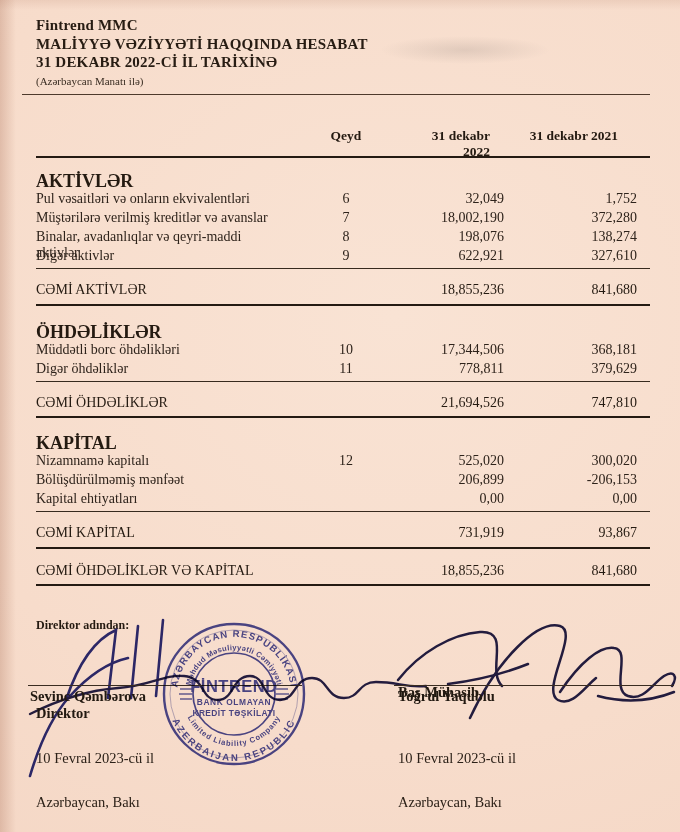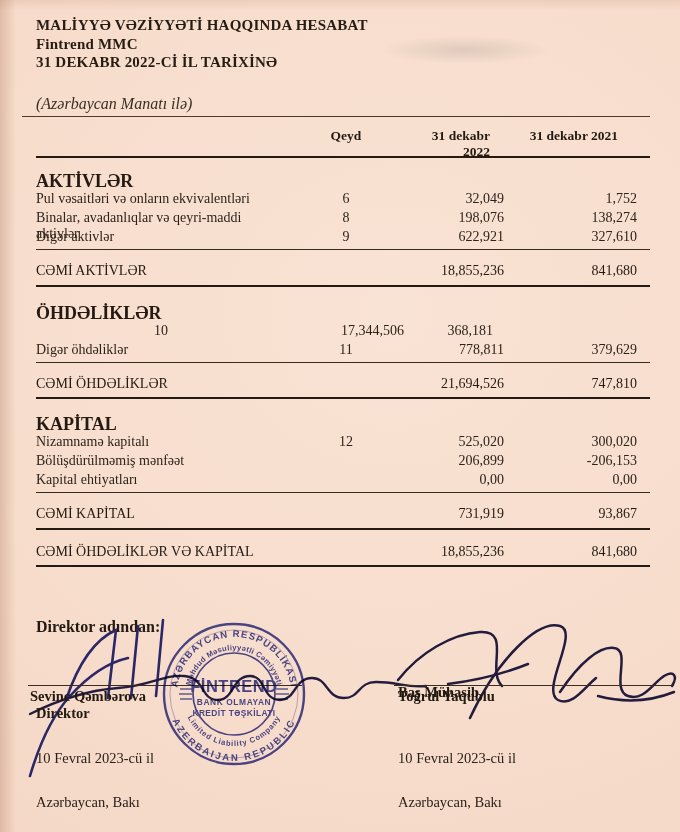--- a/index.html
+++ b/index.html
@@ -12,39 +12,39 @@
   .edge-shade{position:absolute;left:0;top:0;bottom:0;width:16px;
     background:linear-gradient(90deg, rgba(170,112,88,.30), rgba(170,112,88,0));}
   .top-shade{position:absolute;left:0;top:0;right:0;height:10px;
     background:linear-gradient(180deg, rgba(170,112,88,.14), rgba(170,112,88,0));}
   .smudge{position:absolute;left:380px;top:36px;width:170px;height:28px;border-radius:50%;
     background:radial-gradient(closest-side, rgba(110,100,96,.17), rgba(110,100,96,0));}
 
   .bold{font-weight:bold;}
   header{position:absolute;left:36px;top:16px;width:614px;}
   .h-line{font-weight:bold;font-size:15px;line-height:18.5px;letter-spacing:.2px;color:#271c13;}
-  .currency-note{font-style:italic;font-size:16px;line-height:19px;color:#3a2d22;margin-top:22px;}
+  .currency-note{font-size:11px;line-height:19px;color:#3a2d22;}
   .header-rule{margin-left:-14px;width:628px;border-bottom:1.6px solid #4e3a2c;margin-top:3px;}
 
   .table{position:absolute;left:36px;top:128px;width:614px;font-size:14px;}
   .row{display:grid;grid-template-columns:250px 120px 100px 144px;align-items:baseline;height:19px;}
   .thead{height:24px;font-size:13.5px;color:#241a11;}
   .note-c{text-align:center;}
   .num{text-align:right;padding-right:2px;}
   .num2{text-align:right;padding-right:13px;}
   .h2022{text-align:right;padding-right:16px;}
   .h2021{text-align:right;padding-right:32px;}
   .rule-thick{border-bottom:2.6px solid #241a12;margin-top:4px;}
   .sec-head{font-weight:bold;font-size:18px;height:20px;color:#241a11;}
   .mt1{margin-top:13px;} .mt2{margin-top:16px;} .mt3{margin-top:15px;} .mt4{margin-top:14px;}
   .sec-rows{border-bottom:1.6px solid #372a1e;padding-bottom:1px;}
   .total-row{font-weight:normal;border-bottom:2px solid #241a12;padding-bottom:2px;height:19.5px;color:#241a11;}
 
   .footer{position:absolute;left:0;top:0;width:680px;height:832px;pointer-events:none;}
-  .on-behalf{position:absolute;left:36px;top:618px;font-weight:bold;font-size:16px;color:#241a11;}
+  .on-behalf{position:absolute;left:36px;top:618px;font-weight:bold;font-size:12px;color:#241a11;}
   .sig-line{position:absolute;height:0;border-bottom:1.5px solid #3a2c20;}
   .line-left{left:28px;top:685px;width:274px;}
   .line-right{left:394px;top:685px;width:280px;}
   .sig-name{position:absolute;font-weight:bold;font-size:14.5px;color:#221911;line-height:17px;}
   .name-left{left:30px;top:688px;}
   .role-left{left:36px;top:705px;}
   .name-right{left:398px;top:688px;}
   .role-right{left:398px;top:684px;}
   .date{position:absolute;top:750px;font-size:14.5px;color:#2c2118;}
   .date-left{left:36px;} .date-right{left:398px;}
@@ -58,22 +58,22 @@
 </style>
 </head>
 <body>
 
 <div class="page">
   <div class="edge-shade"></div>
   <div class="top-shade"></div>
   <div class="smudge"></div>
 
   <header>
+    <div class="h-line">Fintrend MMC</div>
     <div class="h-line">MALİYYƏ VƏZİYYƏTİ HAQQINDA HESABAT</div>
-    <div class="h-line">Fintrend MMC</div>
     <div class="h-line">31 DEKABR 2022-Cİ İL TARİXİNƏ</div>
     <div class="currency-note">(Azərbaycan Manatı ilə)</div>
     <div class="header-rule"></div>
   </header>
 
   <div class="table">
     <div class="row thead">
       <div></div>
       <div class="note-c bold">Qeyd</div>
       <div class="h2022 bold">31 dekabr 2022</div>
@@ -83,20 +83,26 @@
 
     <div class="sec-head mt1">AKTİVLƏR</div>
     <div class="sec-rows">
       <div class="row">
         <div>Pul vəsaitləri və onların ekvivalentləri</div>
         <div class="note-c">6</div>
         <div class="num">32,049</div>
         <div class="num2">1,752</div>
       </div>
       <div class="row">
+        <div>Müştərilərə verilmiş kreditlər və avanslar</div>
+        <div class="note-c">7</div>
+        <div class="num">18,002,190</div>
+        <div class="num2">372,280</div>
+      </div>
+      <div class="row">
         <div>Binalar, avadanlıqlar və qeyri-maddi aktivlər</div>
         <div class="note-c">8</div>
         <div class="num">198,076</div>
         <div class="num2">138,274</div>
       </div>
       <div class="row">
         <div>Digər aktivlər</div>
         <div class="note-c">9</div>
         <div class="num">622,921</div>
         <div class="num2">327,610</div>
@@ -105,20 +111,21 @@
     <div class="row total-row mt1">
       <div>CƏMİ AKTİVLƏR</div>
       <div class="note-c"></div>
       <div class="num">18,855,236</div>
       <div class="num2">841,680</div>
     </div>
 
     <div class="sec-head mt2">ÖHDƏLİKLƏR</div>
     <div class="sec-rows">
       <div class="row">
+        <div>Müddətli borc öhdəlikləri</div>
         <div class="note-c">10</div>
         <div class="num">17,344,506</div>
         <div class="num2">368,181</div>
       </div>
       <div class="row">
         <div>Digər öhdəliklər</div>
         <div class="note-c">11</div>
         <div class="num">778,811</div>
         <div class="num2">379,629</div>
       </div>

